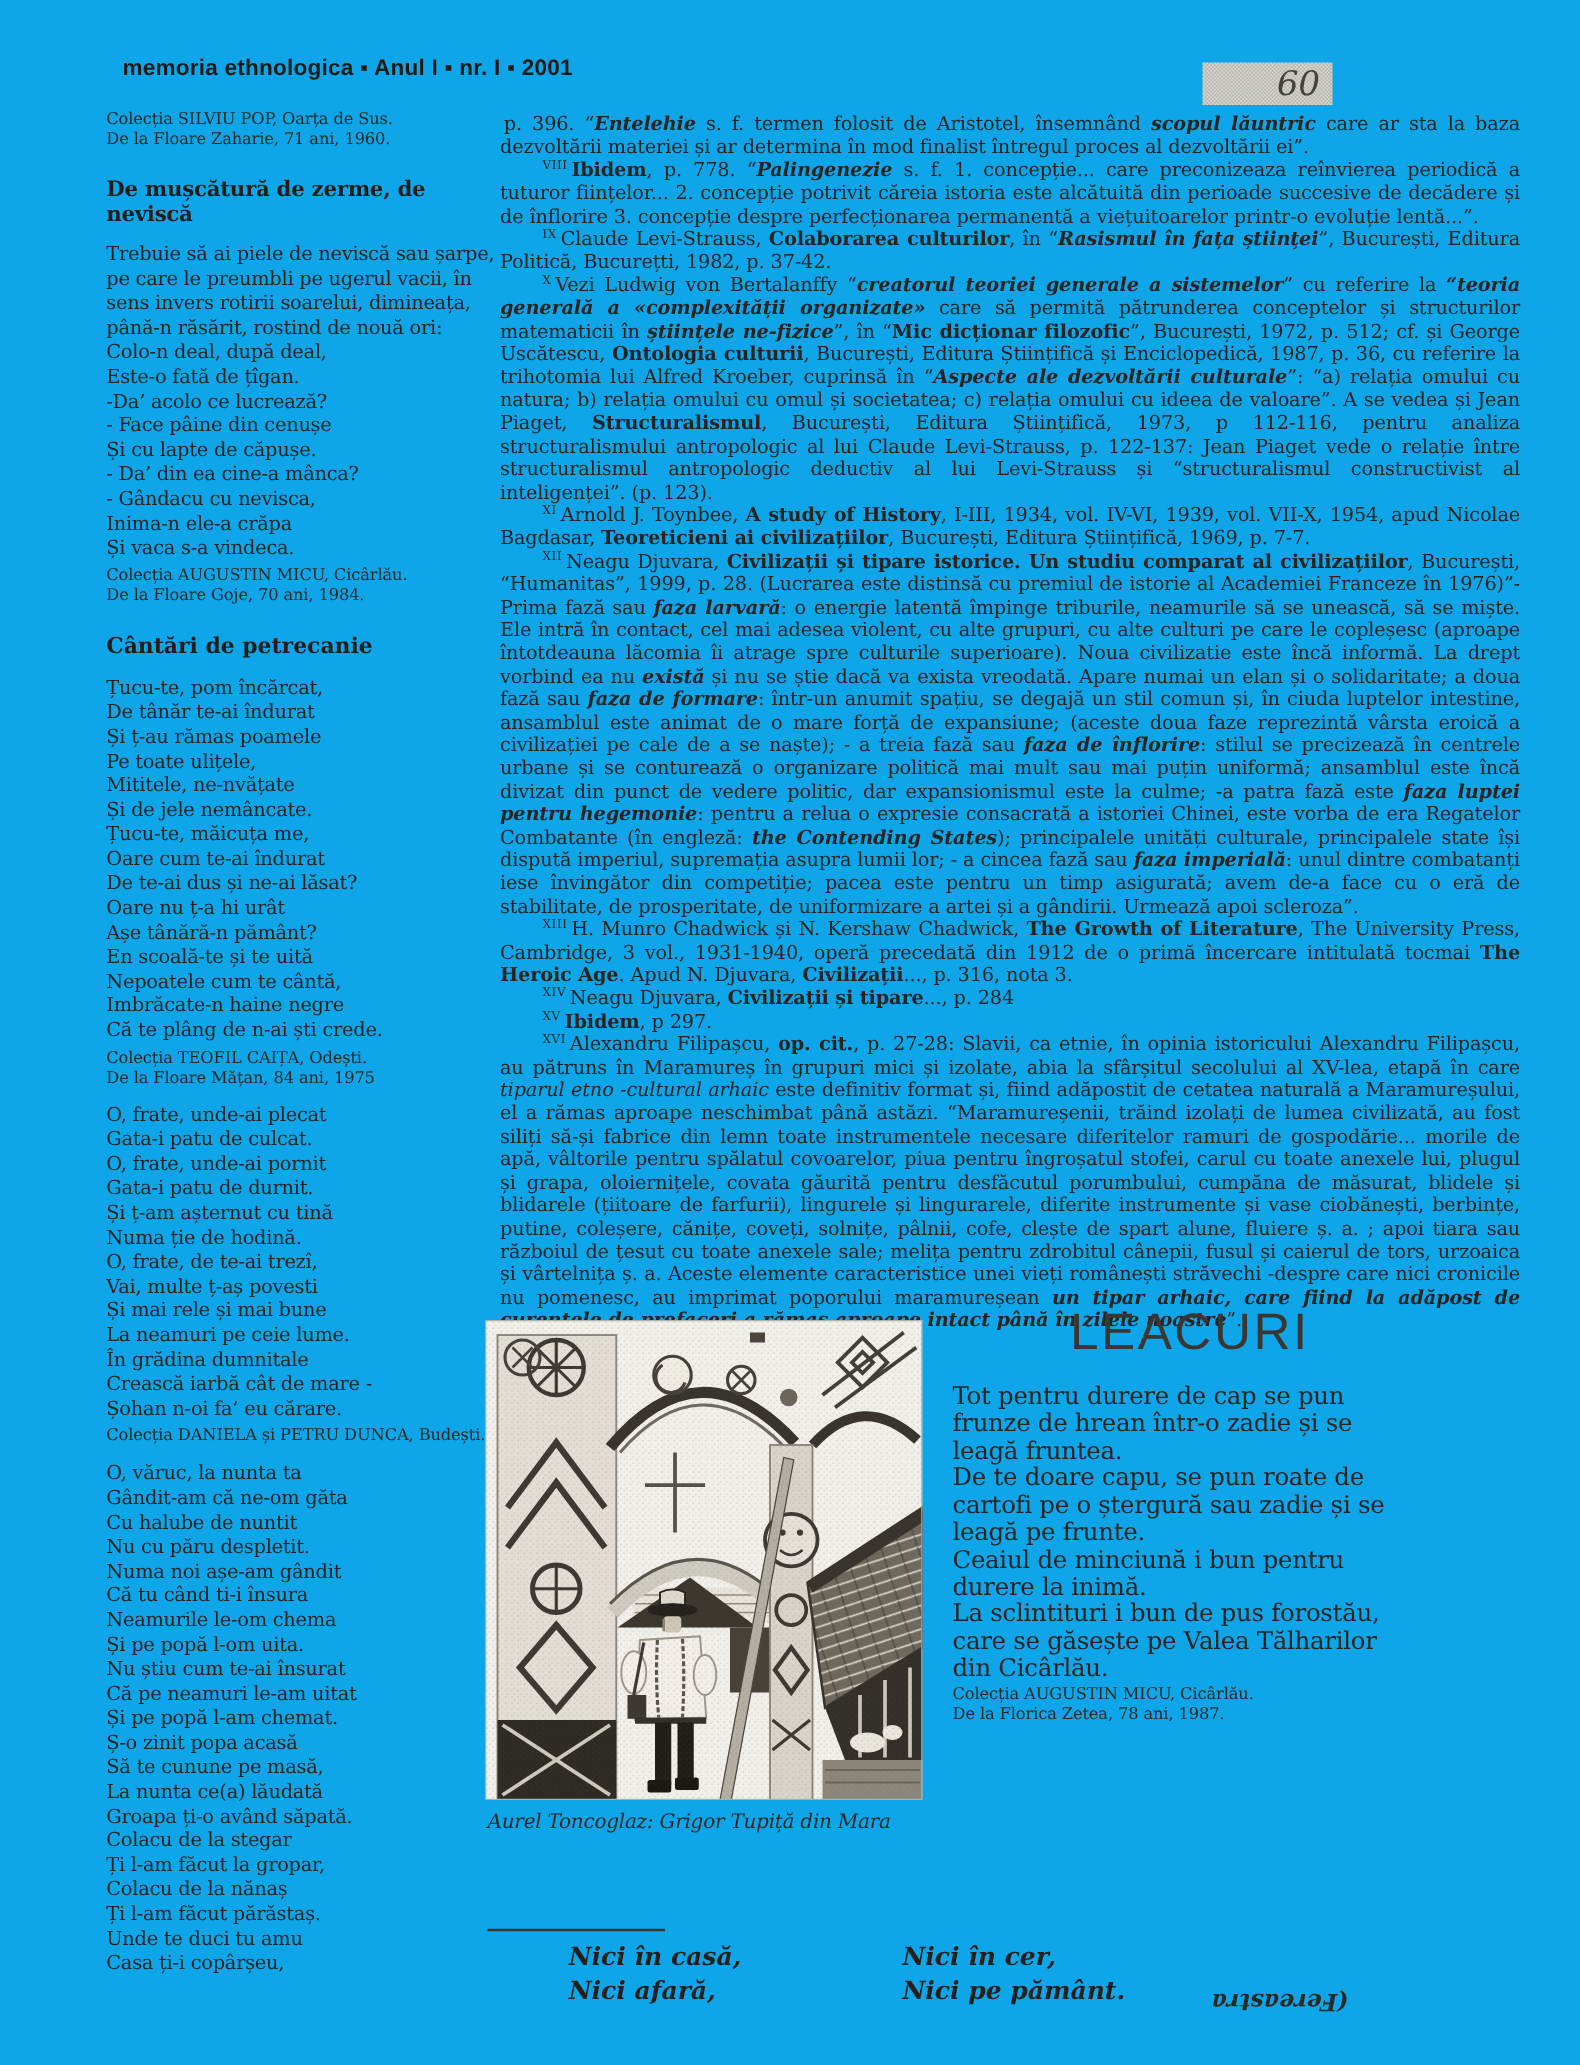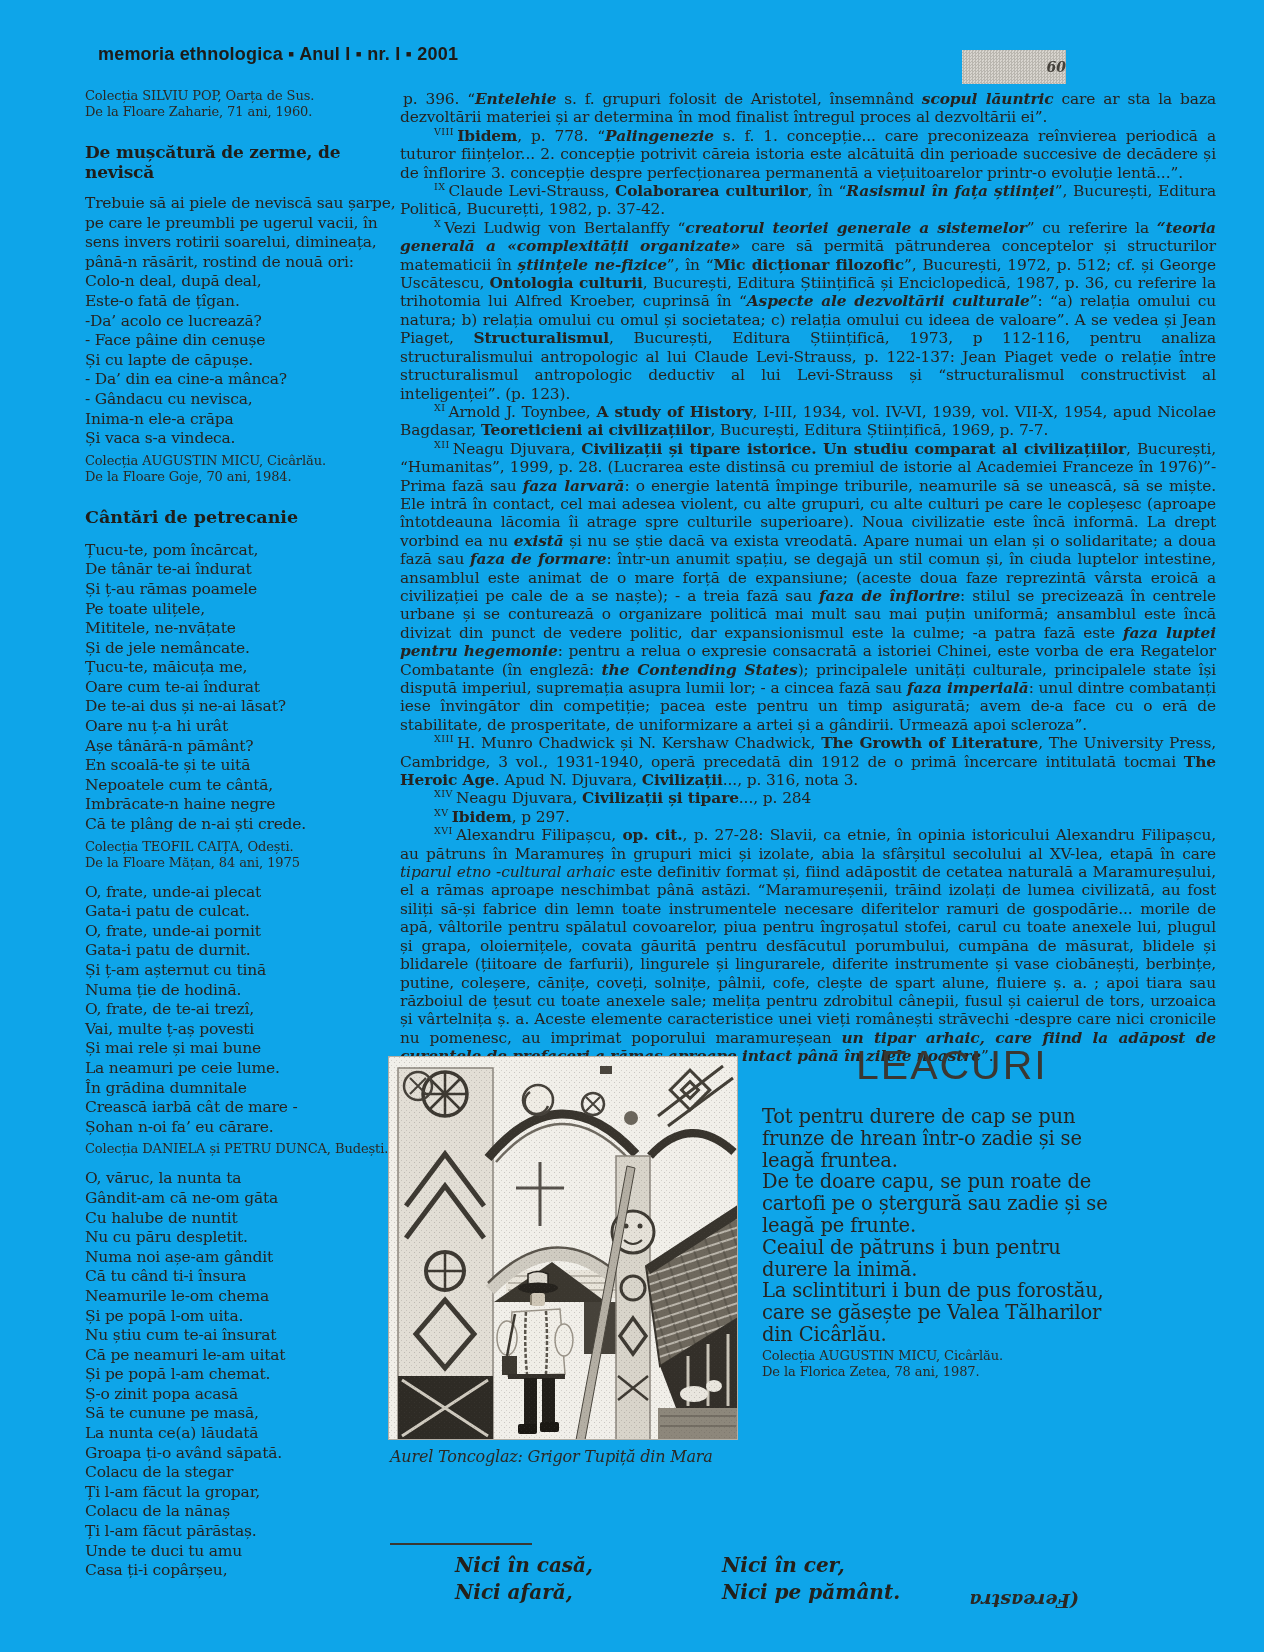--- a/index.html
+++ b/index.html
@@ -14,21 +14,21 @@
     font-family:"Liberation Sans", sans-serif; font-size:18px; font-weight:bold;
     color:#1d1b18; letter-spacing:.2px;
   }
   .page-badge{
     position:absolute; left:962px; top:50px; width:104px; height:34px;
     background:repeating-conic-gradient(#b9b6af 0% 25%, #d8d5cf 0% 50%);
     background-size:3px 3px;
     display:flex; align-items:center; justify-content:flex-end;
   }
   .page-badge span{
-    font-style:italic; font-size:14px; color:#45413b; font-weight:bold;
+    font-style:italic; font-size:27px; color:#45413b; padding-right:10px;
   }
   
   .left-col{position:absolute; left:85px; top:88px; width:322px;}
   .poem{
     font-size:15.5px; line-height:19.6px; letter-spacing:-.2px;
     white-space:pre; margin:0 0 4px 0;
   }
   .credit{
     font-size:13px; line-height:16px; white-space:pre; margin:0;
     color:#2b2824; letter-spacing:-.1px;
@@ -160,42 +160,42 @@
 Groapa ți-o având săpată.
 Colacu de la stegar
 Ți l-am făcut la gropar,
 Colacu de la nănaș
 Ți l-am făcut părăstaș.
 Unde te duci tu amu
 Casa ți-i copârșeu,</div>
   </div>
 
   <div class="fn-col">
-    <p class="fn no-indent"><sup></sup><span><span>p. 396. “</span><span class="b i">Entelehie</span><span> s. f. grupuri folosit de Aristotel, însemnând </span><span class="b i">scopul lăuntric</span><span> care ar sta la baza dezvoltării materiei și ar determina în mod finalist întregul proces al dezvoltării ei”.</span></span></p>
+    <p class="fn no-indent"><sup></sup><span><span>p. 396. “</span><span class="b i">Entelehie</span><span> s. f. termen folosit de Aristotel, însemnând </span><span class="b i">scopul lăuntric</span><span> care ar sta la baza dezvoltării materiei și ar determina în mod finalist întregul proces al dezvoltării ei”.</span></span></p>
     <p class="fn"><sup>VIII</sup><span><span class="b">Ibidem</span><span>, p. 778. “</span><span class="b i">Palingenezie</span><span> s. f. 1. concepție... care preconizeaza reînvierea periodică a tuturor ființelor... 2. concepție potrivit căreia istoria este alcătuită din perioade succesive de decădere și de înflorire 3. concepție despre perfecționarea permanentă a viețuitoarelor printr-o evoluție lentă...”.</span></span></p>
     <p class="fn"><sup>IX</sup><span><span>Claude Levi-Strauss, </span><span class="b">Colaborarea culturilor</span><span>, în “</span><span class="b i">Rasismul în fața științei</span><span>”, București, Editura Politică, Bucurețti, 1982, p. 37-42.</span></span></p>
     <p class="fn"><sup>X</sup><span><span>Vezi Ludwig von Bertalanffy “</span><span class="b i">creatorul teoriei generale a sistemelor</span><span>” cu referire la </span><span class="b i">“teoria generală a «complexității organizate»</span><span> care să permită pătrunderea conceptelor și structurilor matematicii în </span><span class="b i">științele ne-fizice</span><span>”, în “</span><span class="b">Mic dicționar filozofic</span><span>”, București, 1972, p. 512; cf. și George Uscătescu, </span><span class="b">Ontologia culturii</span><span>, București, Editura Științifică și Enciclopedică, 1987, p. 36, cu referire la trihotomia lui Alfred Kroeber, cuprinsă în “</span><span class="b i">Aspecte ale dezvoltării culturale</span><span>”: “a) relația omului cu natura; b) relația omului cu omul și societatea; c) relația omului cu ideea de valoare”. A se vedea și Jean Piaget, </span><span class="b">Structuralismul</span><span>, București, Editura Științifică, 1973, p 112-116, pentru analiza structuralismului antropologic al lui Claude Levi-Strauss, p. 122-137: Jean Piaget vede o relație între structuralismul antropologic deductiv al lui Levi-Strauss și “structuralismul constructivist al inteligenței”. (p. 123).</span></span></p>
     <p class="fn"><sup>XI</sup><span><span>Arnold J. Toynbee, </span><span class="b">A study of History</span><span>, I-III, 1934, vol. IV-VI, 1939, vol. VII-X, 1954, apud Nicolae Bagdasar, </span><span class="b">Teoreticieni ai civilizațiilor</span><span>, București, Editura Științifică, 1969, p. 7-7.</span></span></p>
     <p class="fn"><sup>XII</sup><span><span>Neagu Djuvara, </span><span class="b">Civilizații și tipare istorice. Un studiu comparat al civilizațiilor</span><span>, București, “Humanitas”, 1999, p. 28. (Lucrarea este distinsă cu premiul de istorie al Academiei Franceze în 1976)”- Prima fază sau </span><span class="b i">faza larvară</span><span>: o energie latentă împinge triburile, neamurile să se unească, să se miște. Ele intră în contact, cel mai adesea violent, cu alte grupuri, cu alte culturi pe care le copleșesc (aproape întotdeauna lăcomia îi atrage spre culturile superioare). Noua civilizatie este încă informă. La drept vorbind ea nu </span><span class="b i">există</span><span> și nu se știe dacă va exista vreodată. Apare numai un elan și o solidaritate; a doua fază sau </span><span class="b i">faza de formare</span><span>: într-un anumit spațiu, se degajă un stil comun și, în ciuda luptelor intestine, ansamblul este animat de o mare forță de expansiune; (aceste doua faze reprezintă vârsta eroică a civilizației pe cale de a se naște); - a treia fază sau </span><span class="b i">faza de înflorire</span><span>: stilul se precizează în centrele urbane și se conturează o organizare politică mai mult sau mai puțin uniformă; ansamblul este încă divizat din punct de vedere politic, dar expansionismul este la culme; -a patra fază este </span><span class="b i">faza luptei pentru hegemonie</span><span>: pentru a relua o expresie consacrată a istoriei Chinei, este vorba de era Regatelor Combatante (în engleză: </span><span class="b i">the Contending States</span><span>); principalele unități culturale, principalele state își dispută imperiul, supremația asupra lumii lor; - a cincea fază sau </span><span class="b i">faza imperială</span><span>: unul dintre combatanți iese învingător din competiție; pacea este pentru un timp asigurată; avem de-a face cu o eră de stabilitate, de prosperitate, de uniformizare a artei și a gândirii. Urmează apoi scleroza”.</span></span></p>
     <p class="fn"><sup>XIII</sup><span><span>H. Munro Chadwick și N. Kershaw Chadwick, </span><span class="b">The Growth of Literature</span><span>, The University Press, Cambridge, 3 vol., 1931-1940, operă precedată din 1912 de o primă încercare intitulată tocmai </span><span class="b">The Heroic Age</span><span>. Apud N. Djuvara, </span><span class="b">Civilizații</span><span>..., p. 316, nota 3.</span></span></p>
     <p class="fn"><sup>XIV</sup><span><span>Neagu Djuvara, </span><span class="b">Civilizații și tipare</span><span>..., p. 284</span></span></p>
     <p class="fn"><sup>XV</sup><span><span class="b">Ibidem</span><span>, p 297.</span></span></p>
     <p class="fn"><sup>XVI</sup><span><span>Alexandru Filipașcu, </span><span class="b">op. cit.</span><span>, p. 27-28: Slavii, ca etnie, în opinia istoricului Alexandru Filipașcu, au pătruns în Maramureș în grupuri mici și izolate, abia la sfârșitul secolului al XV-lea, etapă în care </span><span class="i">tiparul etno -cultural arhaic</span><span> este definitiv format și, fiind adăpostit de cetatea naturală a Maramureșului, el a rămas aproape neschimbat până astăzi. “Maramureșenii, trăind izolați de lumea civilizată, au fost siliți să-și fabrice din lemn toate instrumentele necesare diferitelor ramuri de gospodărie... morile de apă, vâltorile pentru spălatul covoarelor, piua pentru îngroșatul stofei, carul cu toate anexele lui, plugul și grapa, oloiernițele, covata găurită pentru desfăcutul porumbului, cumpăna de măsurat, blidele și blidarele (țiitoare de farfurii), lingurele și lingurarele, diferite instrumente și vase ciobănești, berbințe, putine, coleșere, cănițe, coveți, solnițe, pâlnii, cofe, clește de spart alune, fluiere ș. a. ; apoi tiara sau războiul de țesut cu toate anexele sale; melița pentru zdrobitul cânepii, fusul și caierul de tors, urzoaica și vârtelnița ș. a. Aceste elemente caracteristice unei vieți românești străvechi -despre care nici cronicile nu pomenesc, au imprimat poporului maramureșean </span><span class="b i">un tipar arhaic, care fiind la adăpost de curentele de prefaceri a rămas aproape intact până în zilele noastre</span><span>”.</span></span></p>
     <p class="fn no-indent"><sup></sup><span><span>(s. n. )</span></span></p>
   </div>
 
   <div class="leacuri-title">LEACURI</div>
   <div class="leacuri-col">
     <div class="remedy">Tot pentru durere de cap se pun
 frunze de hrean într-o zadie și se
 leagă fruntea.</div>
     <div class="remedy">De te doare capu, se pun roate de
 cartofi pe o ștergură sau zadie și se
 leagă pe frunte.</div>
-    <div class="remedy">Ceaiul de pătruns i bun pentru
+    <div class="remedy">Ceaiul de minciună i bun pentru
 durere la inimă.</div>
     <div class="remedy">La sclintituri i bun de pus forostău,
 care se găsește pe Valea Tălharilor
 din Cicârlău.</div>
     <div class="credit">Colecția AUGUSTIN MICU, Cicârlău.
 De la Florica Zetea, 78 ani, 1987.</div>
   </div>
 
   <figure class="photo">
     <svg width="350" height="384" viewBox="0 0 350 384" xmlns="http://www.w3.org/2000/svg">

